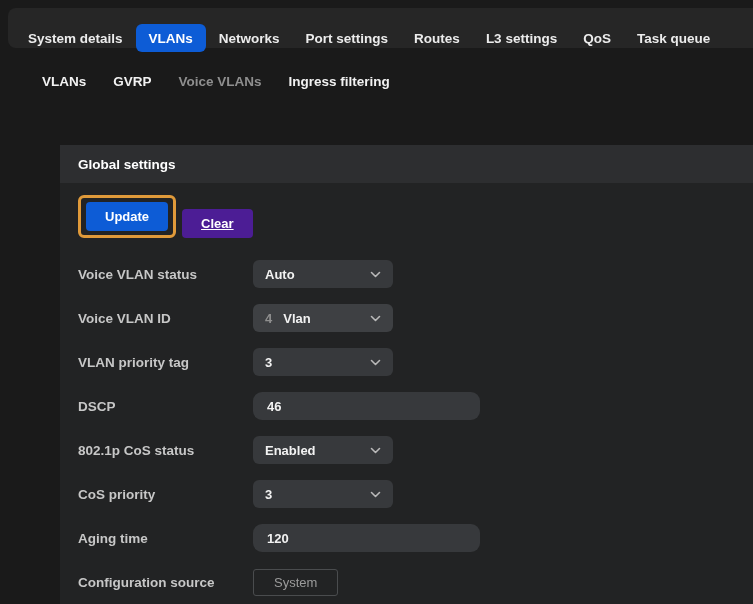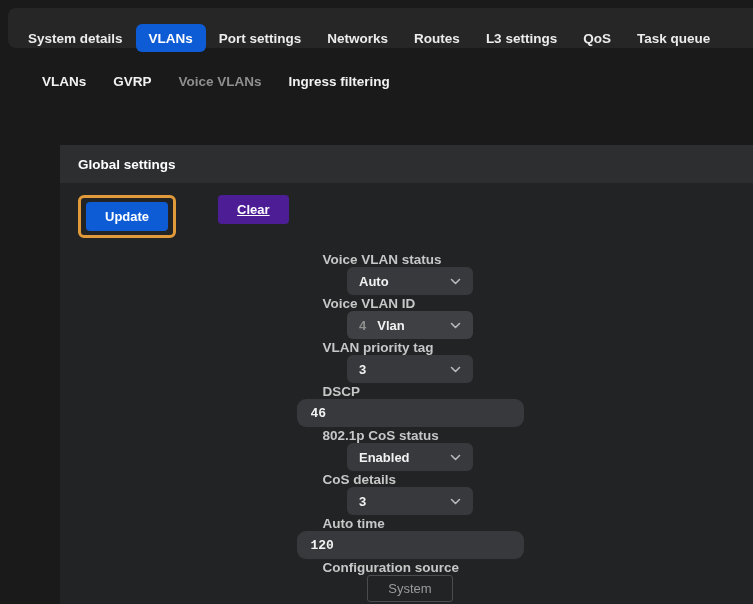--- a/index.html
+++ b/index.html
@@ -71,21 +71,21 @@
     display: flex;
     align-items: center;
     padding: 0 18px;
     font-size: 13.5px;
     font-weight: 700;
     color: #ffffff;
   }
   .card-body { padding: 12px 18px 20px 18px; }
 
   
-  .btn-row { display: flex; align-items: flex-start; gap: 36px; }
+  .btn-row { display: flex; align-items: flex-end; }
   .highlight-box {
     border: 3px solid var(--highlight-orange, #e09a3a);
     border-radius: 6px;
     padding: 4px 5px;
   }
   .btn {
     font-family: "Liberation Sans", sans-serif;
     font-size: 13px;
     font-weight: 700;
     color: #ffffff;
@@ -93,29 +93,29 @@
     border-radius: 4px;
     padding: 8px 19px;
     cursor: pointer;
     line-height: 13px;
   }
   .btn.primary { background: var(--accent-blue, #0d5cd6); }
   .btn.secondary { background: #4c1d95; margin-left: 6px; text-decoration: underline; }
 
   
   .form { margin-top: 14px; }
-  .form-row { display: flex; align-items: center; height: 44px; flex-direction: column; }
+  .form-row { display: flex; align-items: center; height: 44px; }
   .form-row .field-label {
     width: 175px;
     font-size: 13.5px;
     font-weight: 600;
     color: #c7c7c7;
   }
   .select {
-    width: 126px;
+    width: 140px;
     height: 28px;
     background: #37393c;
     border-radius: 6px;
     display: flex;
     align-items: center;
     padding: 0 12px;
     font-size: 13px;
     font-weight: 700;
     color: #f2f2f2;
     cursor: pointer;
@@ -123,21 +123,21 @@
   .select.disabled { background: #3e4043; }
   .select .prefix { color: #8f8f8f; font-weight: 600; margin-right: 11px; }
   .select .chev { margin-left: auto; display: flex; }
   .text-input {
     width: 227px;
     height: 28px;
     background: #37393c;
     border: none;
     border-radius: 9px;
     color: #f2f2f2;
-    font-family: Liberation Mono, monospace;
+    font-family: Liberation Sans, sans-serif;
     font-size: 13px;
     font-weight: 700;
     padding: 0 14px;
     outline: none;
   }
   .static-box {
     border: 1px solid #4a4c4e;
     border-radius: 3px;
     padding: 5px 20px;
     font-size: 13px;
@@ -145,22 +145,22 @@
   }
 </style>
 </head>
 <body>
 
 <div>
 
   <nav class="top-nav">
     <div class="top-tab">System details</div>
     <div class="top-tab active">VLANs</div>
+    <div class="top-tab">Networks</div>
     <div class="top-tab">Port settings</div>
-    <div class="top-tab">Networks</div>
     <div class="top-tab">Routes</div>
     <div class="top-tab">L3 settings</div>
     <div class="top-tab">QoS</div>
     <div class="top-tab">Task queue</div>
   </nav>
 
   <nav class="sub-nav">
     <div class="sub-tab">VLANs</div>
     <div class="sub-tab">GVRP</div>
     <div class="sub-tab dimmed">Voice VLANs</div>
@@ -228,33 +228,33 @@
             <span>Enabled</span>
             <span class="chev">
               <svg width="11" height="7" viewBox="0 0 11 7" fill="none">
                   <path d="M1.5 1.5L5.5 5.5L9.5 1.5" stroke="#b9b9b9" stroke-width="1.6" stroke-linecap="round" stroke-linejoin="round"></path>
                 </svg>
             </span>
           </div>
         </div>
 
         <div class="form-row">
-          <span class="field-label">CoS details</span>
+          <span class="field-label">CoS priority</span>
           <div class="select">
             <span>3</span>
             <span class="chev">
               <svg width="11" height="7" viewBox="0 0 11 7" fill="none">
                   <path d="M1.5 1.5L5.5 5.5L9.5 1.5" stroke="#b9b9b9" stroke-width="1.6" stroke-linecap="round" stroke-linejoin="round"></path>
                 </svg>
             </span>
           </div>
         </div>
 
         <div class="form-row">
-          <span class="field-label">Auto time</span>
+          <span class="field-label">Aging time</span>
           <input class="text-input" type="text" value="120" style="">
         </div>
 
         <div class="form-row">
           <span class="field-label">Configuration source</span>
           <span class="static-box">System</span>
         </div>
 
       </div>
     </div>

